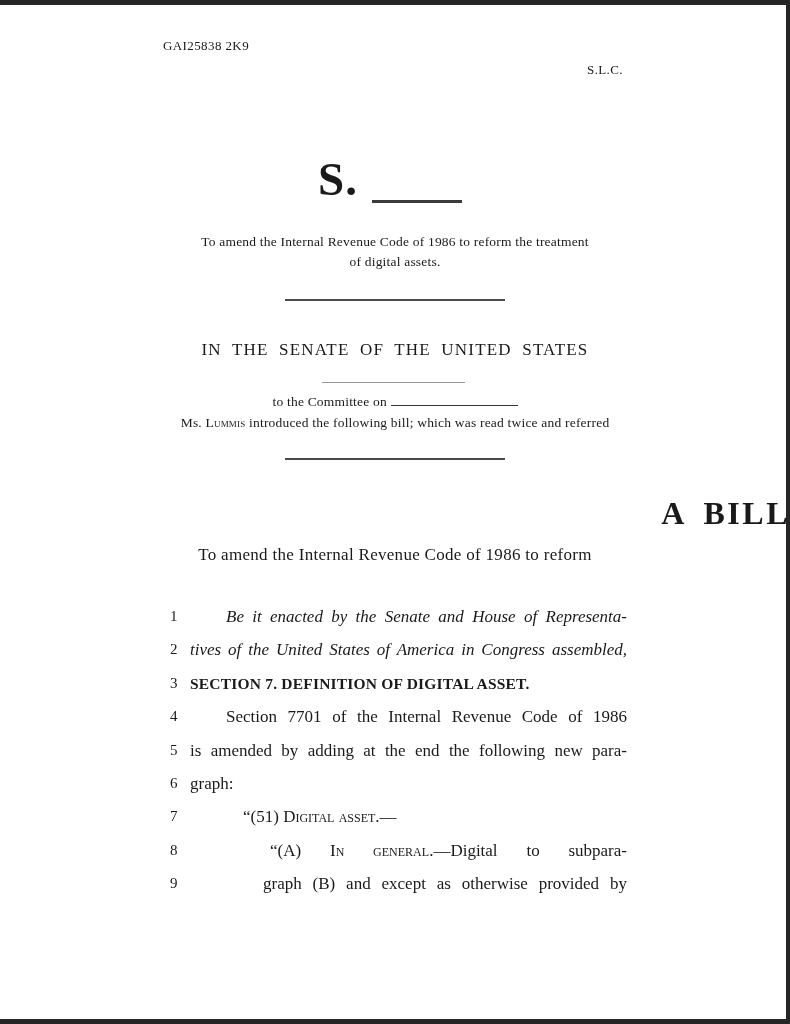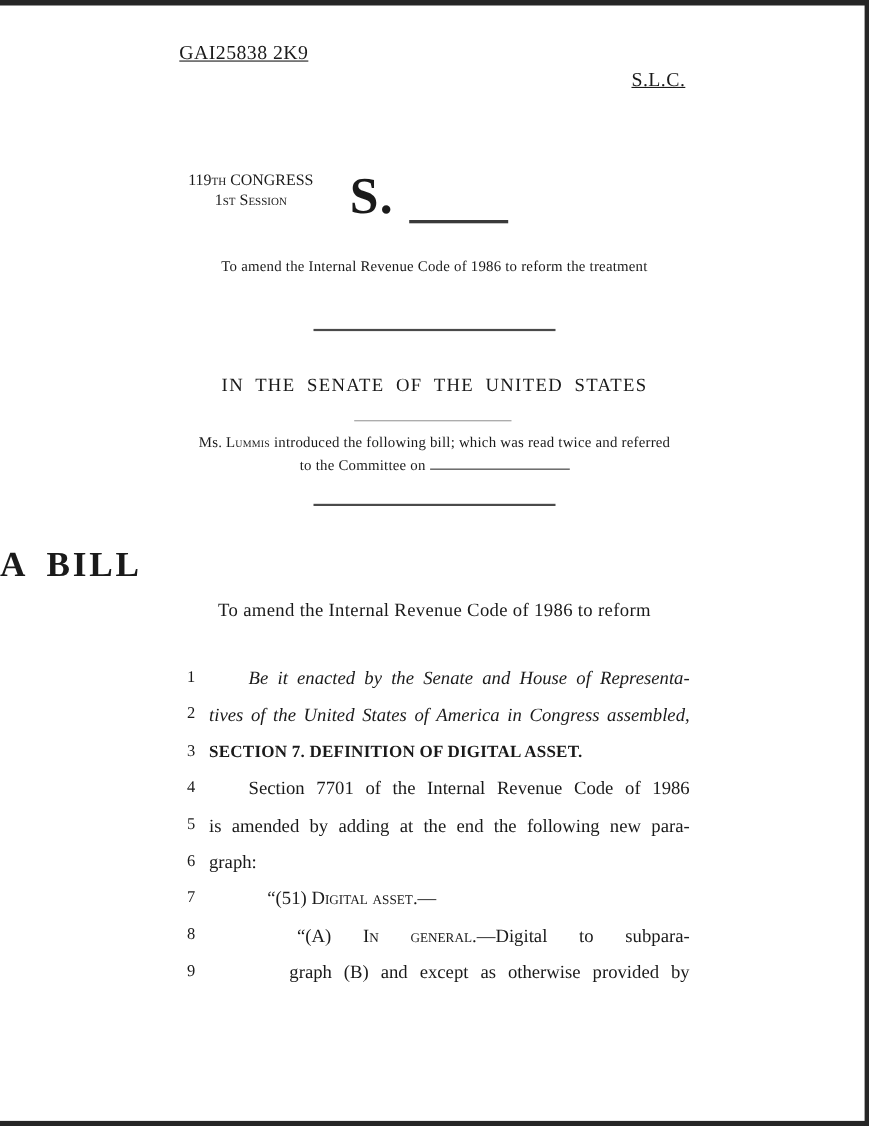--- a/index.html
+++ b/index.html
@@ -12,21 +12,21 @@
   *{margin:0;padding:0;box-sizing:border-box;}
   html,body{background:#ffffff;}
   body{width:790px;height:1024px;overflow:hidden;font-family:"Liberation Serif","DejaVu Serif",serif;color:var(--text);}
   .page{position:relative;width:790px;height:1024px;background:var(--paper);
         border-top:5px solid var(--frame);
         border-right:4px solid var(--frame);
         border-bottom:5px solid var(--frame);}
   .abs{position:absolute;}
 
   
-  .hdr{top:33px;font-size:18px;letter-spacing:0.4px;text-decoration:underline;}
+  .hdr{top:33px;font-size:13px;letter-spacing:0.4px;}
   .hdr-left{left:163px;}
   .hdr-right{right:163px;margin-top:24px;}
 
   
   .congress{left:160px;top:151px;width:136px;text-align:center;font-size:14.5px;line-height:17.5px;}
   .sc{font-variant:small-caps;}
 
   
   .bignum{left:318px;top:151px;font-size:47px;line-height:47px;font-weight:bold;letter-spacing:1px;}
   .s-blank{left:372px;top:195px;width:90px;height:3px;background:#3a3a3a;}
@@ -37,21 +37,21 @@
   .rule{height:2px;background:var(--rule);}
   .rule-1{left:285px;top:294px;width:220px;}
   .rule-2{left:285px;top:453px;width:220px;}
   .thinrule{left:322px;top:377px;width:143px;height:1px;background:var(--thin-rule);}
 
   .chamber{left:0;top:335px;width:790px;text-align:center;font-size:17px;letter-spacing:1.2px;word-spacing:5px;}
 
   .sponsor{left:168px;top:387px;width:454px;text-align:center;font-size:13.5px;line-height:20.5px;letter-spacing:0.2px;}
   .committee-blank{display:inline-block;width:127px;border-bottom:1.3px solid #333;height:12px;vertical-align:baseline;}
 
-  .billheading{left:0;top:490px;width:790px;text-align:left;font-size:32px;font-weight:bold;letter-spacing:2.5px;word-spacing:8px;}
+  .billheading{left:0;top:490px;width:790px;text-align:right;font-size:32px;font-weight:bold;letter-spacing:2.5px;word-spacing:8px;}
 
   .longtitle{left:0;top:536px;width:790px;text-align:center;font-size:17px;line-height:27.5px;letter-spacing:0.3px;}
 
   
   .bodylines{left:163px;top:595px;width:464px;font-size:17px;}
   .bline{position:relative;height:33.4px;line-height:33.4px;}
   .lnum{position:absolute;left:7px;top:0;font-size:15px;line-height:33.4px;}
   .ltext{display:block;margin-left:27px;white-space:nowrap;}
   .just{white-space:normal;text-align:justify;text-align-last:justify;-moz-text-align-last:justify;}
   .it{font-style:italic;}
@@ -62,41 +62,38 @@
   .ind-sub{padding-left:73px;}
 </style>
 </head>
 <body>
 
 <div class="page">
 
   <div class="abs hdr hdr-left">GAI25838 2K9</div>
   <div class="abs hdr hdr-right">S.L.C.</div>
 
-  <div class="abs congress">
-    <div><span>119</span><span class="sc">th</span><span> CONGRESS</span></div>
-    <div><span>1</span><span class="sc">st</span><span class="sc"> Session</span></div>
-  </div>
 
   <div class="abs bignum">S.</div>
   <div class="abs s-blank"></div>
 
   <div class="abs shorttitle">
     <div>To amend the Internal Revenue Code of 1986 to reform the treatment</div>
+    <div>of digital assets.</div>
   </div>
 
   <div class="abs rule rule-1"></div>
 
   <div class="abs chamber">IN THE SENATE OF THE UNITED STATES</div>
 
   <div class="abs thinrule"></div>
 
   <div class="abs sponsor">
+    <div><span>to the Committee on </span><span class="committee-blank"></span></div>
     <div><span>Ms. </span><span class="sc">Lummis</span><span> introduced the following bill; which was read twice and referred</span></div>
-    <div><span>to the Committee on </span><span class="committee-blank"></span></div>
   </div>
 
   <div class="abs rule rule-2"></div>
 
   <div class="abs billheading">A BILL</div>
 
   <div class="abs longtitle">
     <div>To amend the Internal Revenue Code of 1986 to reform</div>
   </div>
 

